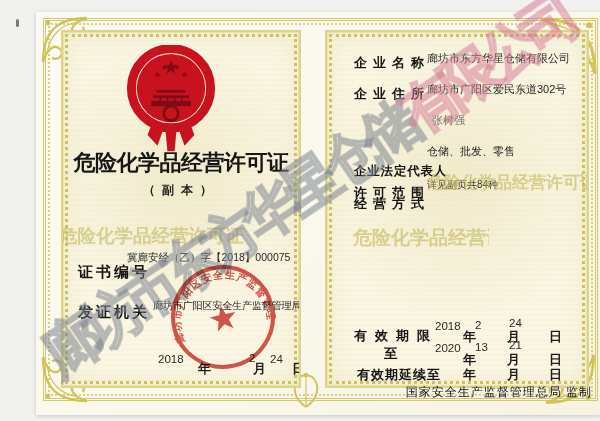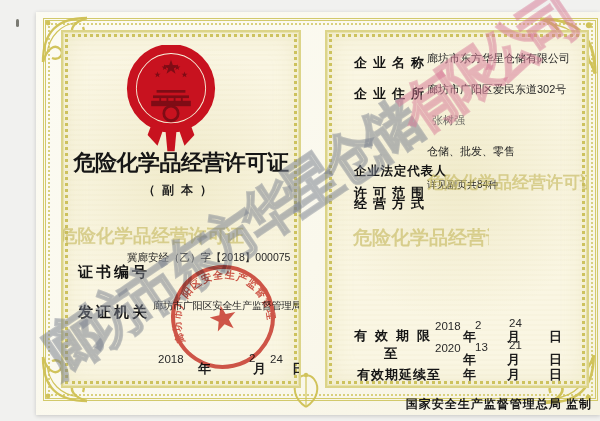--- a/index.html
+++ b/index.html
@@ -33,21 +33,21 @@
          filter:blur(.7px);overflow:hidden;pointer-events:none;}
   .unit{font-size:13px;font-weight:700;}
   .num{font-size:11.5px;color:#2a2a2a;}
   .wm{position:absolute;left:48px;top:331px;height:60px;line-height:60px;white-space:nowrap;
       font-size:58px;font-weight:700;letter-spacing:-10px;z-index:5;pointer-events:none;
       transform:rotate(-34deg);transform-origin:0 50%;color:rgba(132,138,150,.16);}
   .wm .wm-gray{-webkit-text-stroke:2px rgba(122,128,142,.45);}
   .wm .wm-pink{-webkit-text-stroke:2px rgba(214,122,150,.45);color:rgba(214,122,150,.14);}
   .seal{position:absolute;left:105px;top:230px;width:110px;height:110px;z-index:6;
         transform:rotate(-12deg);mix-blend-mode:multiply;opacity:.92;}
-  .footer{position:absolute;right:8px;bottom:2px;font-size:12px;font-weight:700;color:#171717;letter-spacing:1px;padding-left:40px;}
+  .footer{position:absolute;right:8px;bottom:14px;font-size:12px;font-weight:400;color:#171717;letter-spacing:1px;padding-left:40px;}
   .speck{position:absolute;left:16px;top:19px;width:3px;height:8px;background:#5c5c54;border-radius:2px;opacity:.8;}
 </style>
 </head>
 <body>
 
 <div class="scan">
   <div class="speck"></div>
 
   <div class="sheet">
     <div class="outer-frame"></div>

